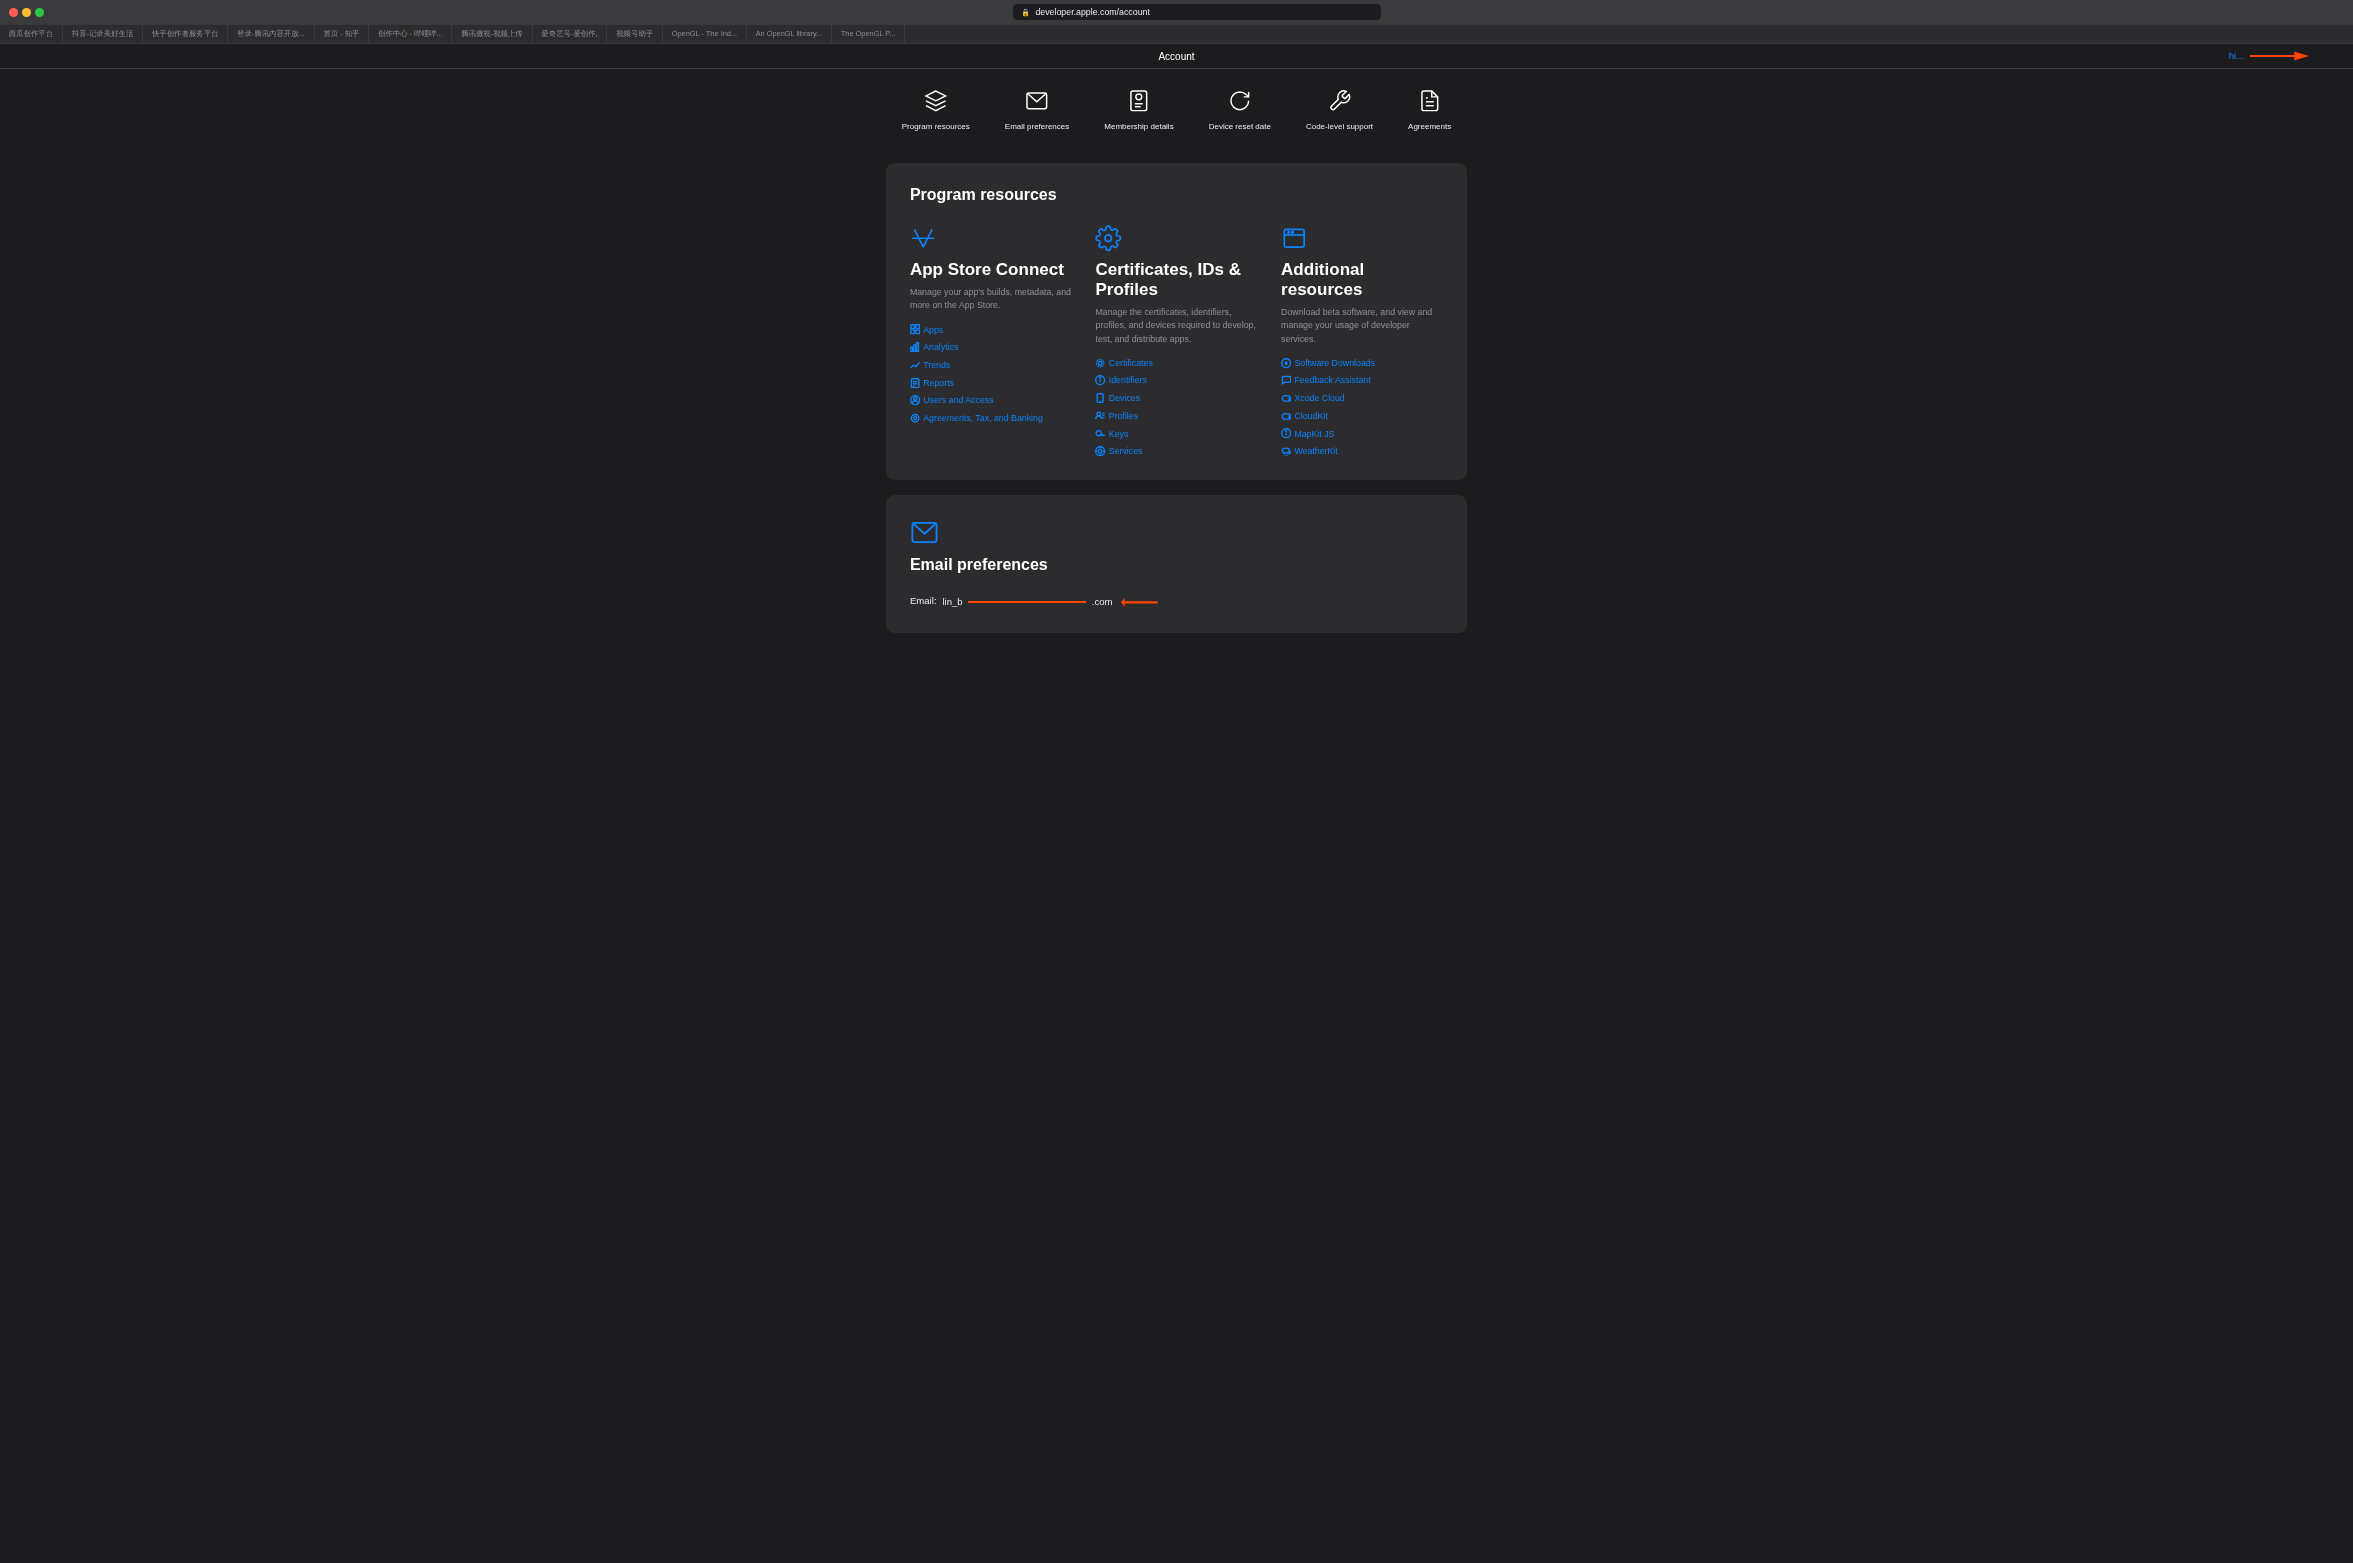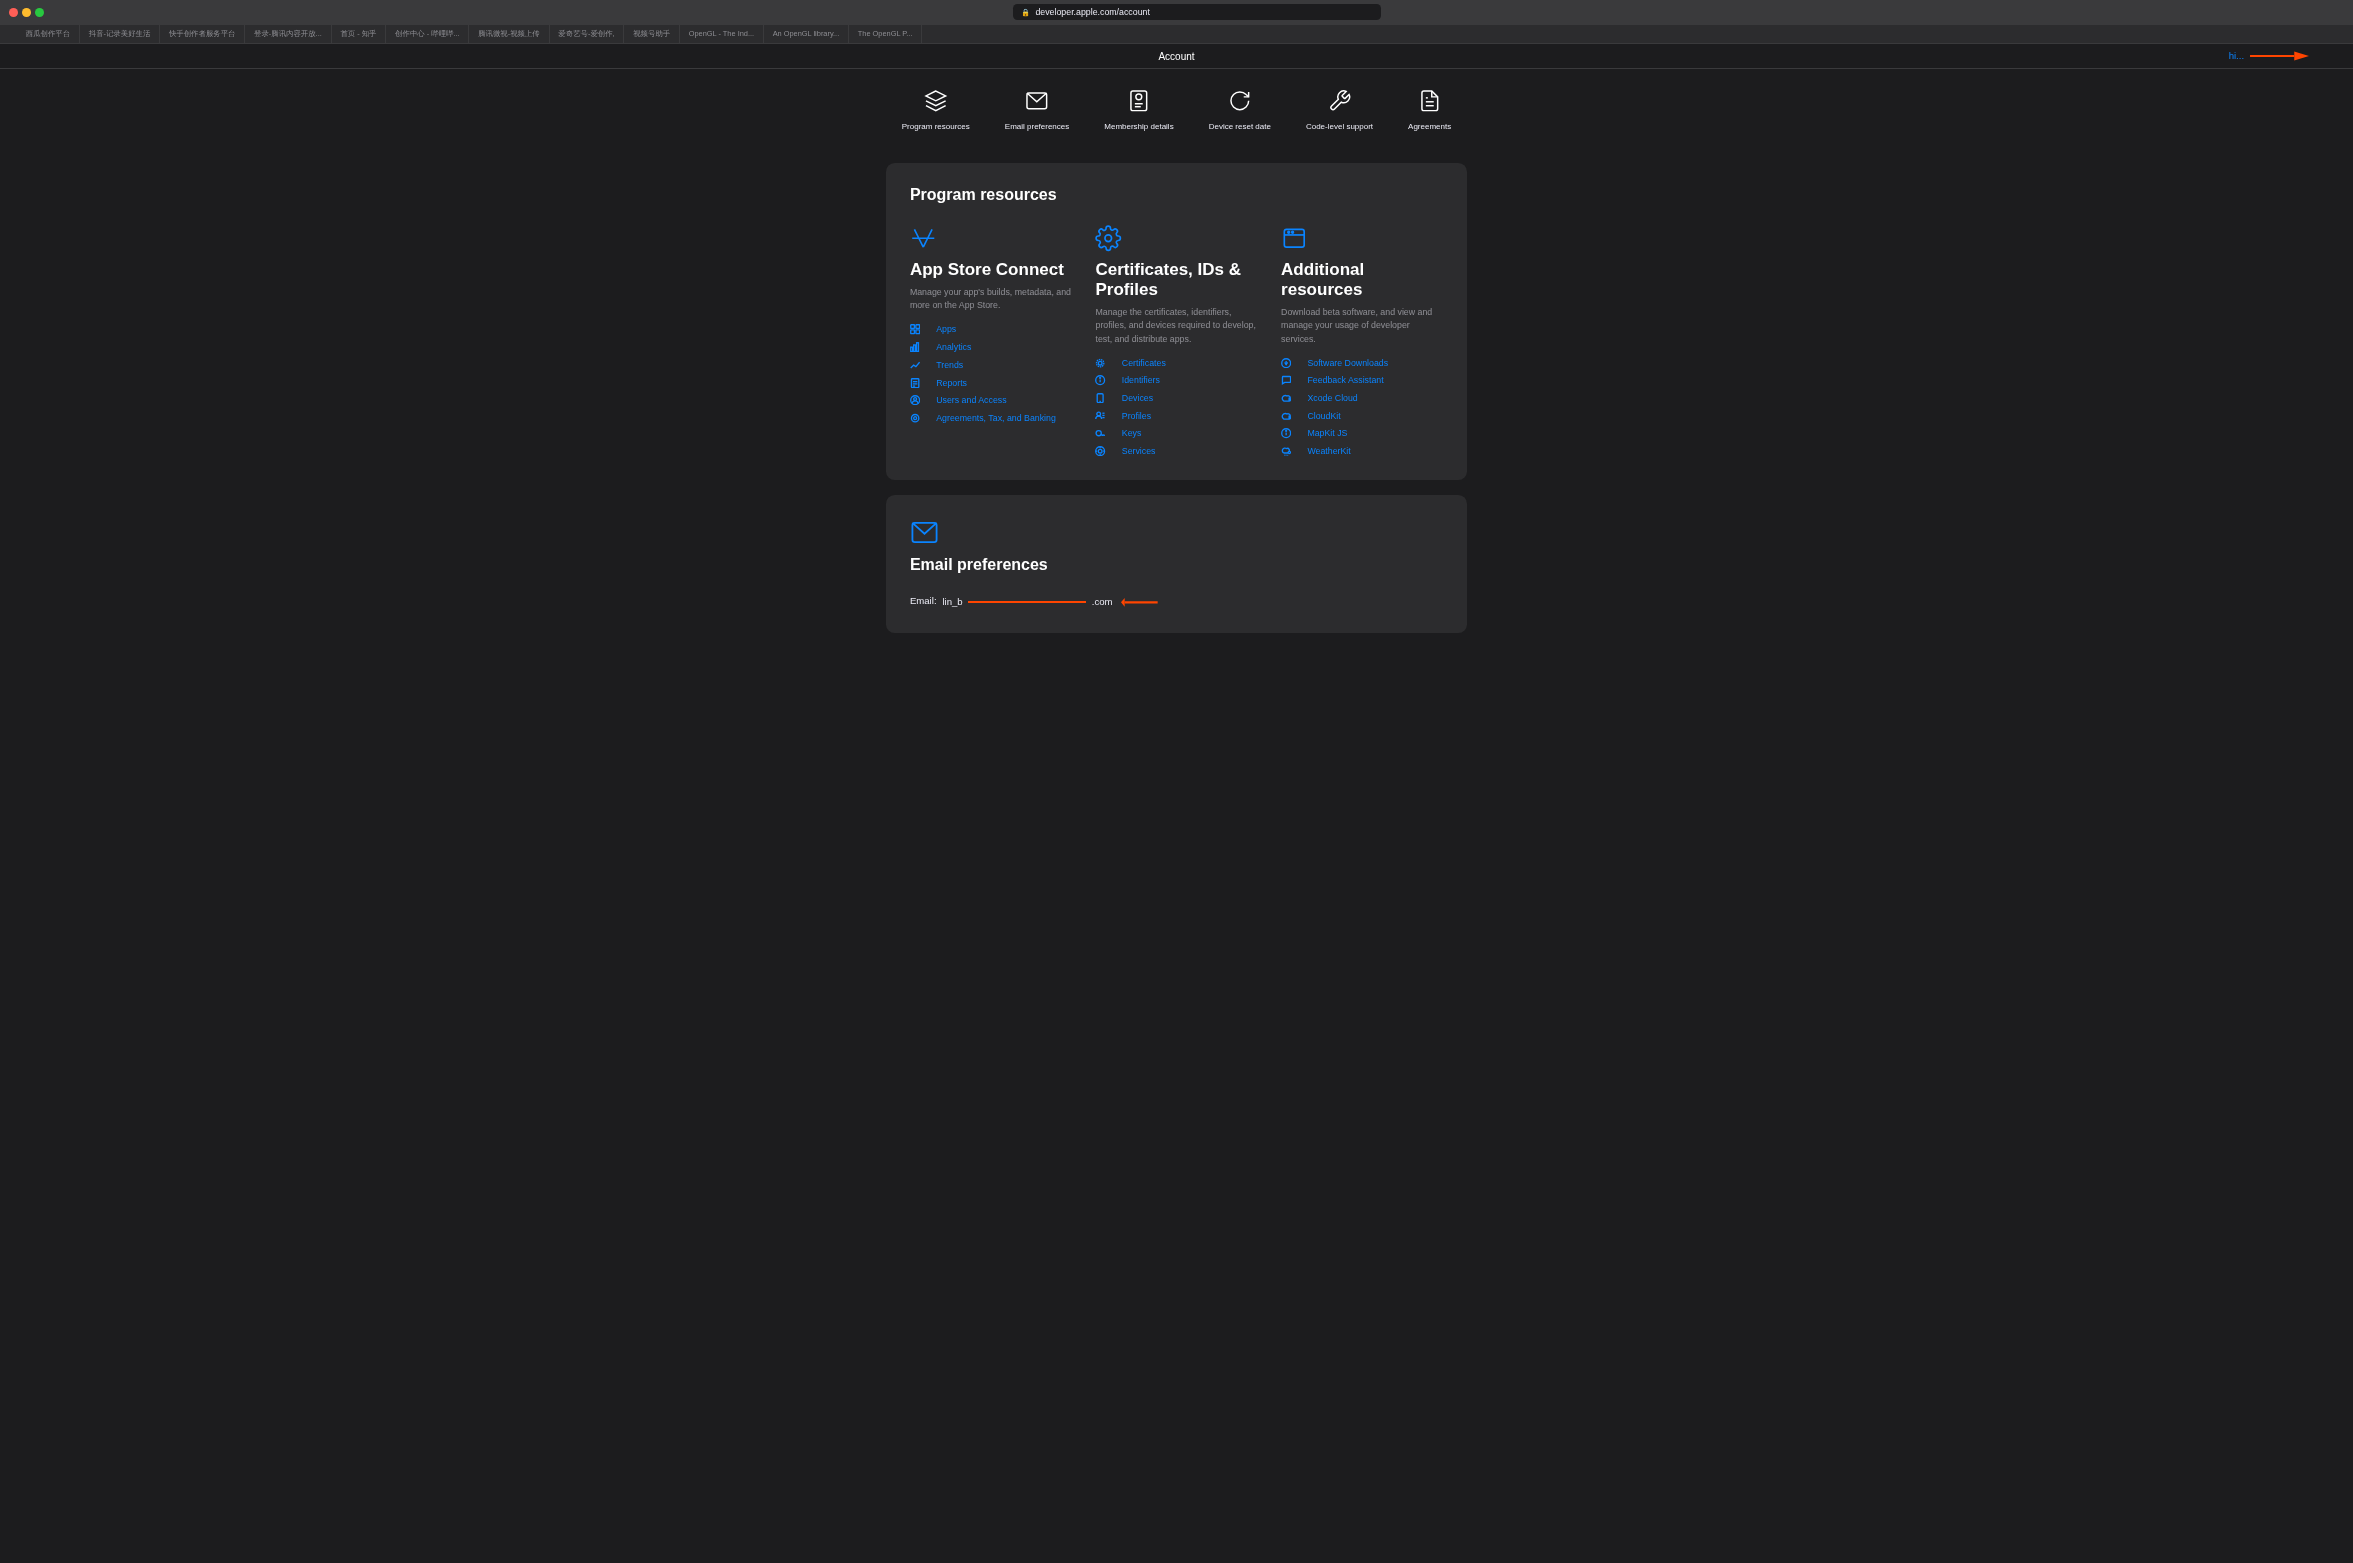--- a/index.html
+++ b/index.html
@@ -42,21 +42,21 @@
       align-items: center;
       gap: 4.4px;
       max-width: 368px;
       margin: 0 auto;
     }
     .lock-icon { color: #8e8e93; font-size: 7.4px; }
     .browser-tabs {
       display: flex;
       overflow: hidden;
       background: #2c2c2e;
-      padding: 0 17px;
+      padding: 0 0;
       font-size: 8px;
       color: #8e8e93;
     }
     .browser-tab {
       padding: 4.4px 8.8px;
       white-space: nowrap;
       overflow: hidden;
       text-overflow: ellipsis;
       max-width: 88px;
       border-right: 0.7px solid #3a3a3c;
@@ -175,22 +175,22 @@
       margin-bottom: 11.8px;
     }
     .resource-links {
       list-style: none;
       display: flex;
       flex-direction: column;
       gap: 7.4px;
     }
     .resource-link-item {
       display: flex;
-      align-items: flex-start;
-      gap: 16px;
+      align-items: center;
+      gap: 3px;
       font-size: 8.8px;
       color: #0a84ff;
       cursor: pointer;
     }
     .resource-link-icon {
       width: 10.3px;
       height: 10.3px;
       flex-shrink: 0;
       color: #0a84ff;
     }

